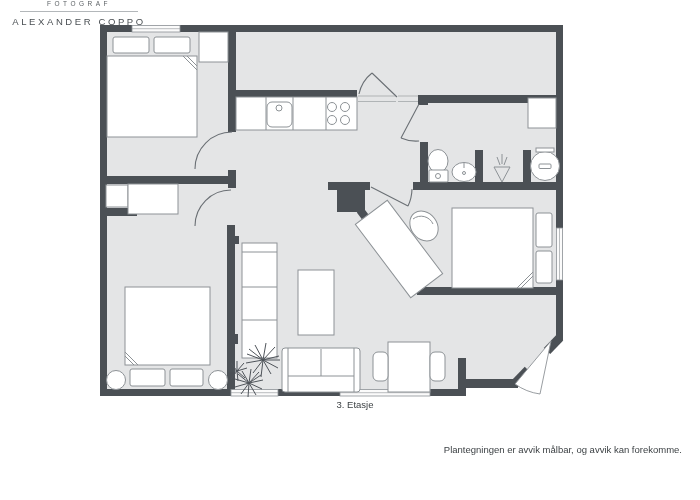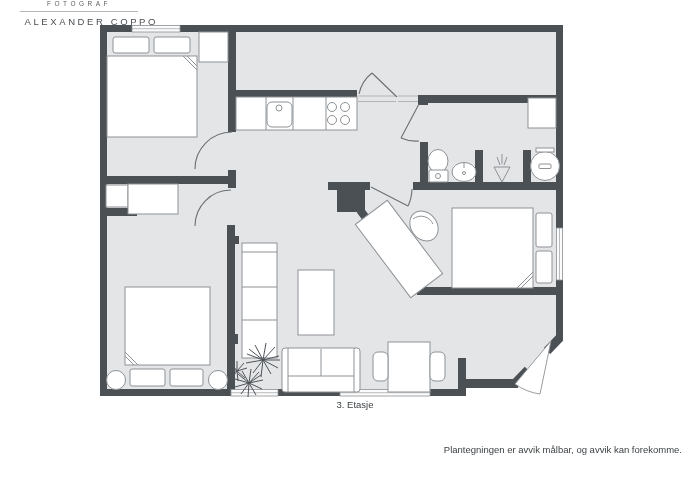--- a/index.html
+++ b/index.html
@@ -12,21 +12,21 @@
   html,body{margin:0;padding:0;background:#fff;}
   #page{position:relative;width:700px;height:500px;background:#fff;overflow:hidden;
         font-family:"Liberation Sans","DejaVu Sans",sans-serif;}
   #plan{position:absolute;left:0;top:0;}
   .lbl{position:absolute;color:var(--text);}
   #floor-label{left:280px;top:399px;width:150px;text-align:center;font-size:9.5px;}
   #disclaimer{right:18px;top:444px;font-size:9.5px;}
   #credit{left:18px;top:434px;width:158px;text-align:center;color:var(--credit);}
   #credit .role{font-size:6.5px;letter-spacing:3.5px;}
   #credit .rule{margin:4px auto 0 auto;width:118px;height:1px;background:#b3b7ba;}
-  #credit .name{margin-top:4px;font-size:9.5px;letter-spacing:2.6px;color:#4a4f53;text-align:right;}
+  #credit .name{margin-top:4px;font-size:9.5px;letter-spacing:2.6px;color:#4a4f53;}
   svg .furn{fill:#fff;stroke:var(--outline);stroke-width:1;}
   svg .furnline{fill:none;stroke:var(--outline);stroke-width:1;}
   svg .wall{fill:var(--wall);}
   svg .door{fill:none;stroke:#6b7075;stroke-width:1.1;}
   svg .win{fill:#fbfbfb;stroke:var(--outline);stroke-width:0.8;}
   svg .winline{stroke:var(--outline);stroke-width:0.6;}
   svg .plant{stroke:#4f545a;stroke-width:1;}
 </style>
 </head>
 <body>

